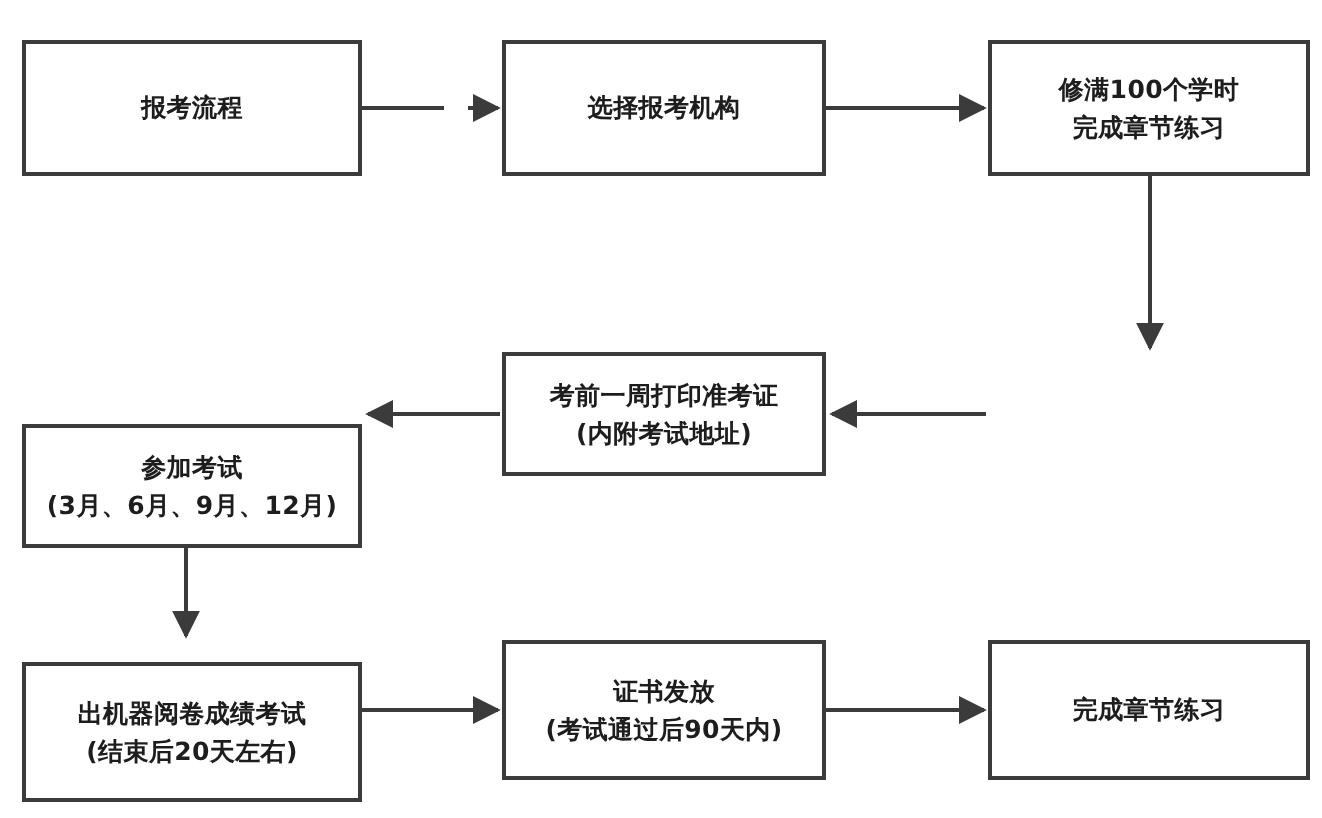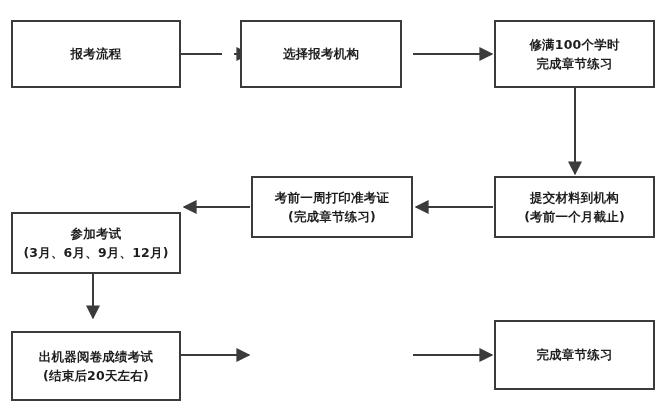--- a/index.html
+++ b/index.html
@@ -49,21 +49,21 @@
     font-weight: bold;
     color: #1d1d1d;
     line-height: 1.55;
     letter-spacing: 0.2px;
     white-space: pre-line;
     padding: 0 6px;
   }
 
   
   #node-apply-process   { left: 11px;  top: 20px;  width: 170px; height: 68px; }
-  #node-choose-org      { left: 240px; top: 20px;  width: 162px; height: 68px; }
+  #node-choose-org      { left: 251px; top: 20px;  width: 162px; height: 68px; }
   #node-study-hours     { left: 494px; top: 20px;  width: 161px; height: 68px; }
 
   
   #node-submit-material { left: 494px; top: 176px; width: 161px; height: 62px; }
   #node-print-ticket    { left: 251px; top: 176px; width: 162px; height: 62px; }
   #node-take-exam       { left: 11px;  top: 176px; width: 170px; height: 62px; margin-top: 36px; }
 
   
   #node-exam-result     { left: 11px;  top: 320px; width: 170px; height: 70px; margin-top: 11px; }
   #node-cert-issue      { left: 251px; top: 320px; width: 162px; height: 70px; }
@@ -121,38 +121,38 @@
 
   <div class="node" id="node-choose-org">
     <span class="node-text">选择报考机构</span>
   </div>
 
   <div class="node" id="node-study-hours">
     <span class="node-text">修满100个学时
 完成章节练习</span>
   </div>
 
-  <div class="node" id="node-submit-material">
-    <span class="node-text">提交材料到机构
-(考前一个月截止)</span>
-  </div>
 
   <div class="node" id="node-print-ticket">
     <span class="node-text">考前一周打印准考证
-(完成章节练习)</span>
+(内附考试地址)</span>
   </div>
 
   <div class="node" id="node-take-exam">
     <span class="node-text">参加考试
 (3月、6月、9月、12月)</span>
   </div>
 
   <div class="node" id="node-exam-result">
     <span class="node-text">出机器阅卷成绩考试
 (结束后20天左右)</span>
   </div>
 
+  <div class="node" id="node-cert-issue">
+    <span class="node-text">证书发放
+(考试通过后90天内)</span>
+  </div>
 
   <div class="node" id="node-share-cert">
     <span class="node-text">完成章节练习</span>
   </div>
 
 </div>
 
 </body></html>

